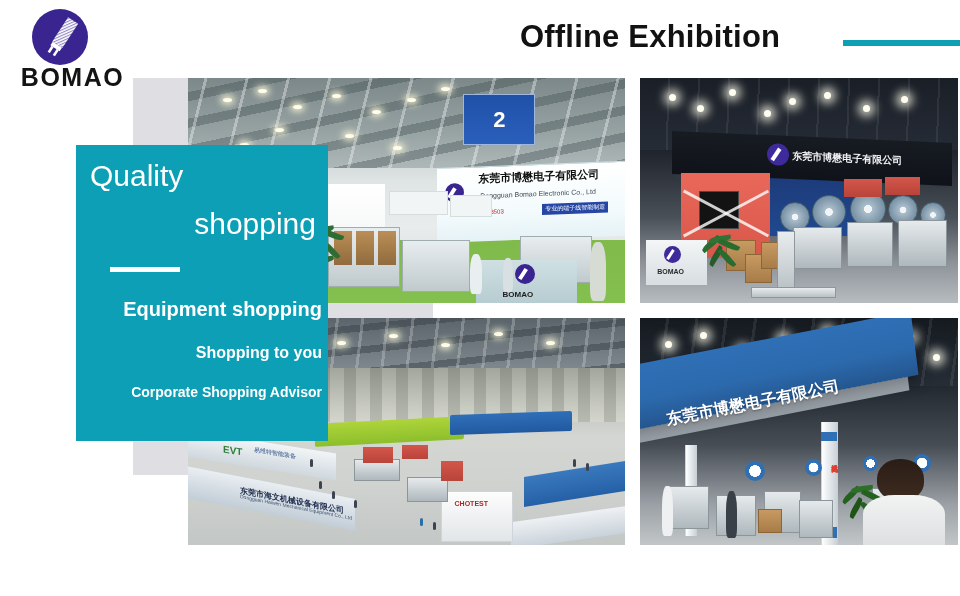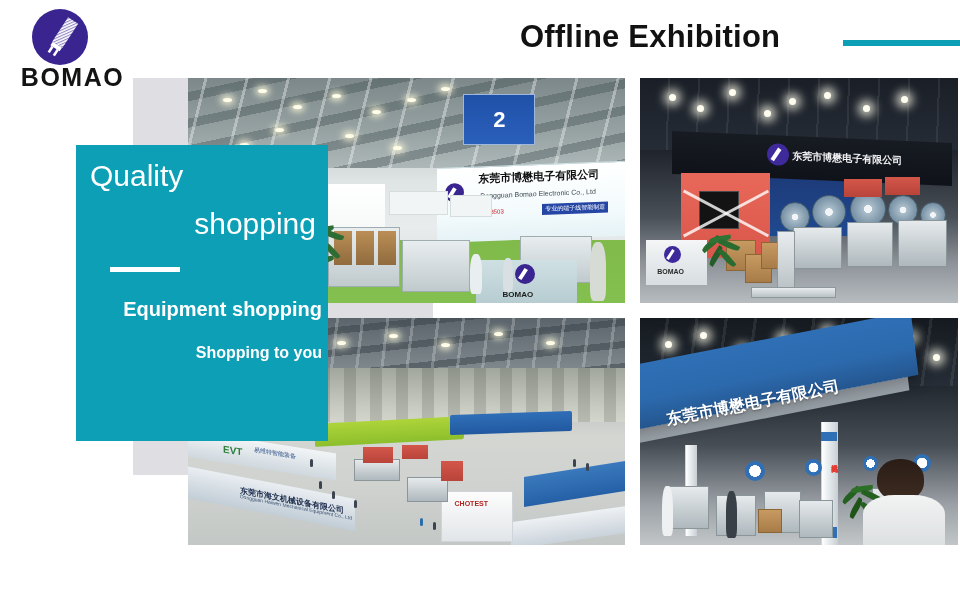--- a/index.html
+++ b/index.html
@@ -711,15 +711,16 @@
       </div>
     </div>
   </div>
 
   <div class="teal-panel">
     <div class="tp-quality">Quality</div>
     <div class="tp-guarantee">shopping</div>
     <div class="tp-rule"></div>
     <div class="tp-business">Equipment shopping</div>
     <div class="tp-belongs">Shopping to you</div>
+    <div class="tp-advisor">Corporate Shopping Advisor</div>
   </div>
 
 </div>
 
 </body></html>

